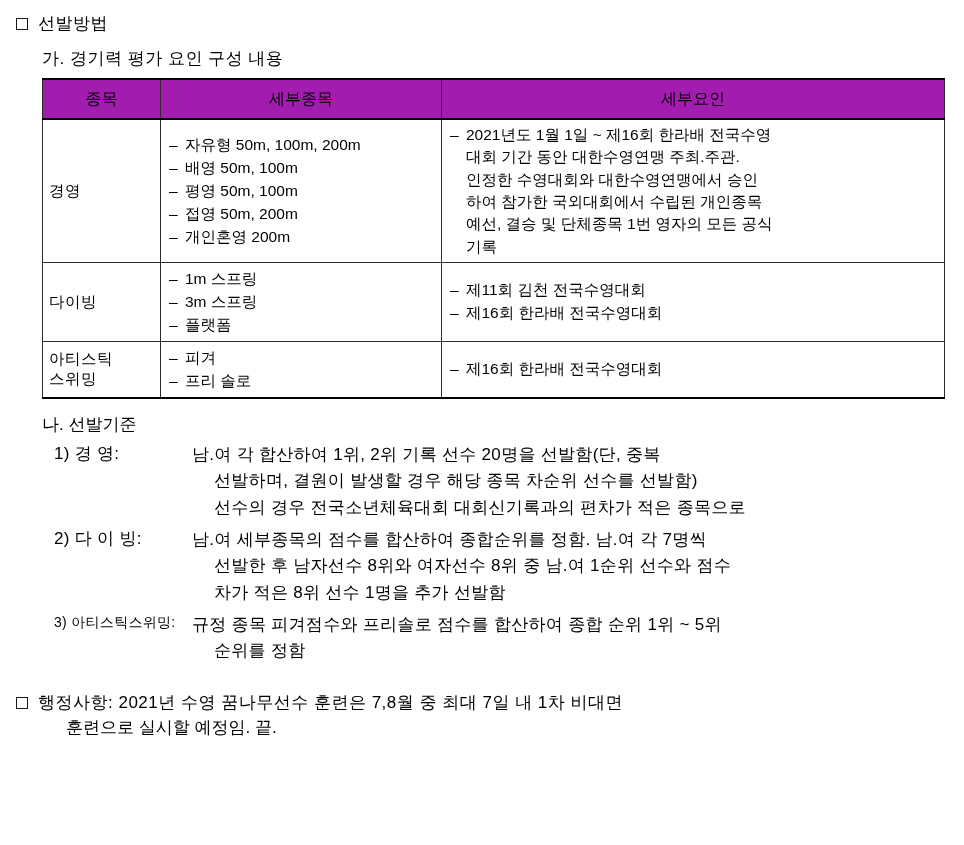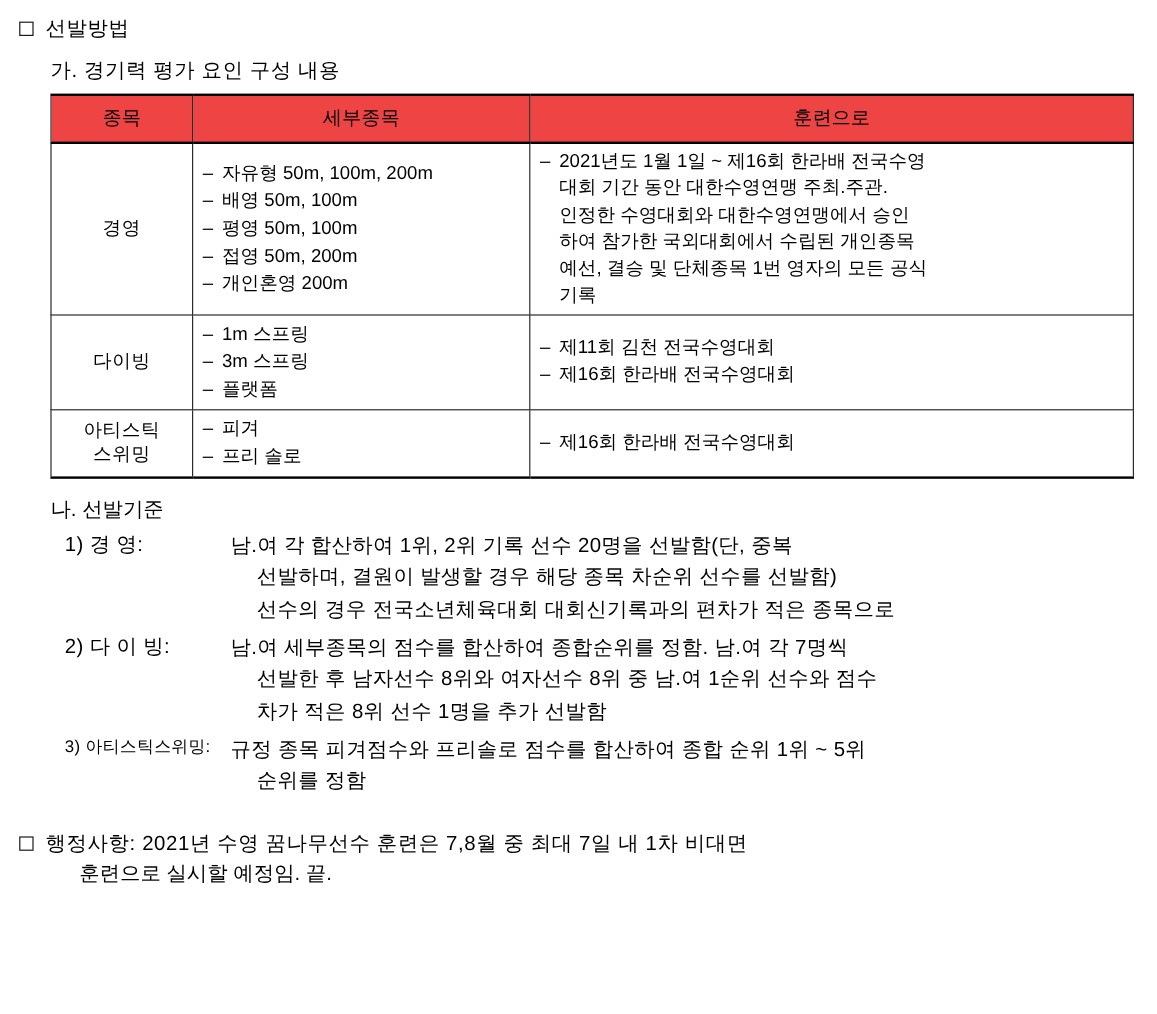--- a/index.html
+++ b/index.html
@@ -62,33 +62,33 @@
   table.eval col.c3 { width: 503px; }
 
   table.eval th, table.eval td {
     border: 1px solid #2b2b2b;
     vertical-align: middle;
     padding: 4px 6px;
     font-size: 15.5px;
     line-height: 1.42;
   }
   table.eval thead th {
-    background: #ef4444;
+    background: #a21caf;
     text-align: center;
     font-weight: normal;
     font-size: 16px;
     height: 30px;
     border-top: 2.5px solid #000;
     border-bottom: 2.5px solid #000;
   }
   table.eval tbody tr:last-child td {
     border-bottom: 2.5px solid #000;
   }
   .cat-cell {
-    text-align: center;
+    text-align: left;
     font-size: 16px;
     letter-spacing: 0.5px;
   }
   .cat-cell .two-line {
     display: block;
     line-height: 1.3;
   }
   ul.dash {
     list-style: none;
     margin: 0;
@@ -179,21 +179,21 @@
   <table class="eval">
     <colgroup>
       <col class="c1">
         <col class="c2">
         <col class="c3">
     </colgroup>
     <thead>
       <tr>
         <th>종목</th>
         <th>세부종목</th>
-        <th>훈련으로</th>
+        <th>세부요인</th>
       </tr>
     </thead>
     <tbody>
 
       <tr>
         <td class="cat-cell">경영</td>
         <td>
           <ul class="dash">
             <li>자유형 50m, 100m, 200m</li>
             <li>배영 50m, 100m</li>

